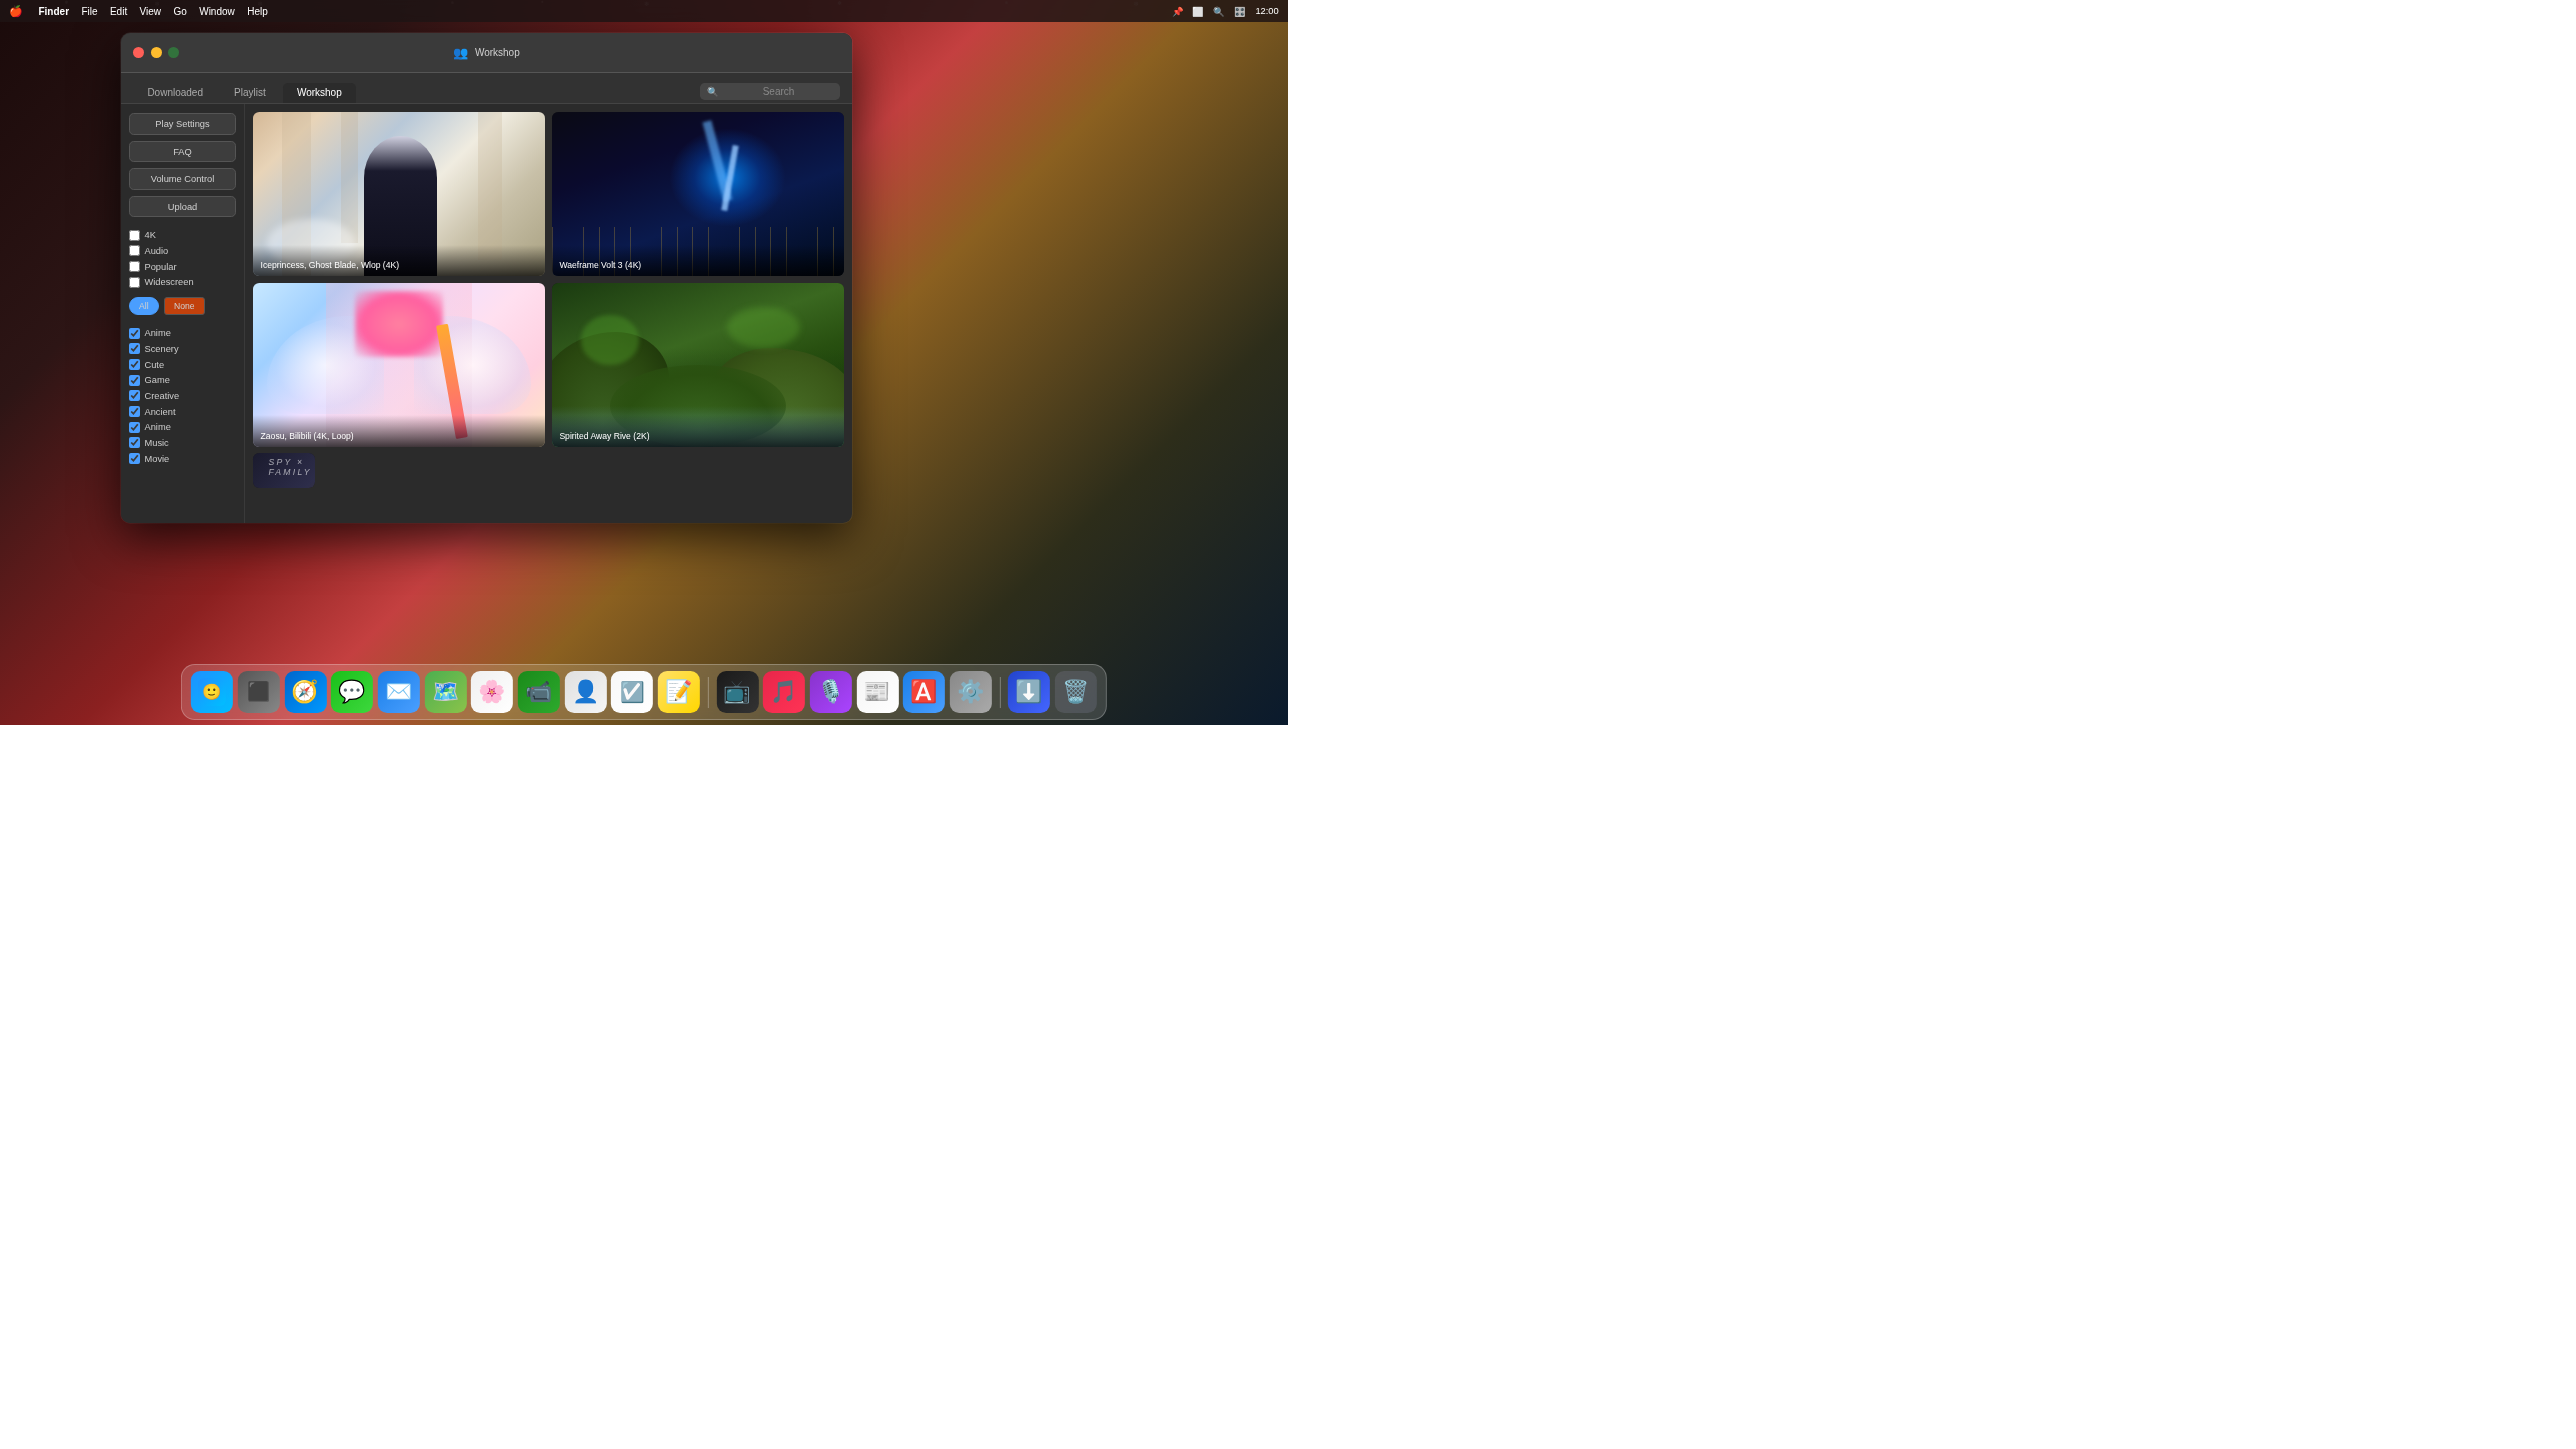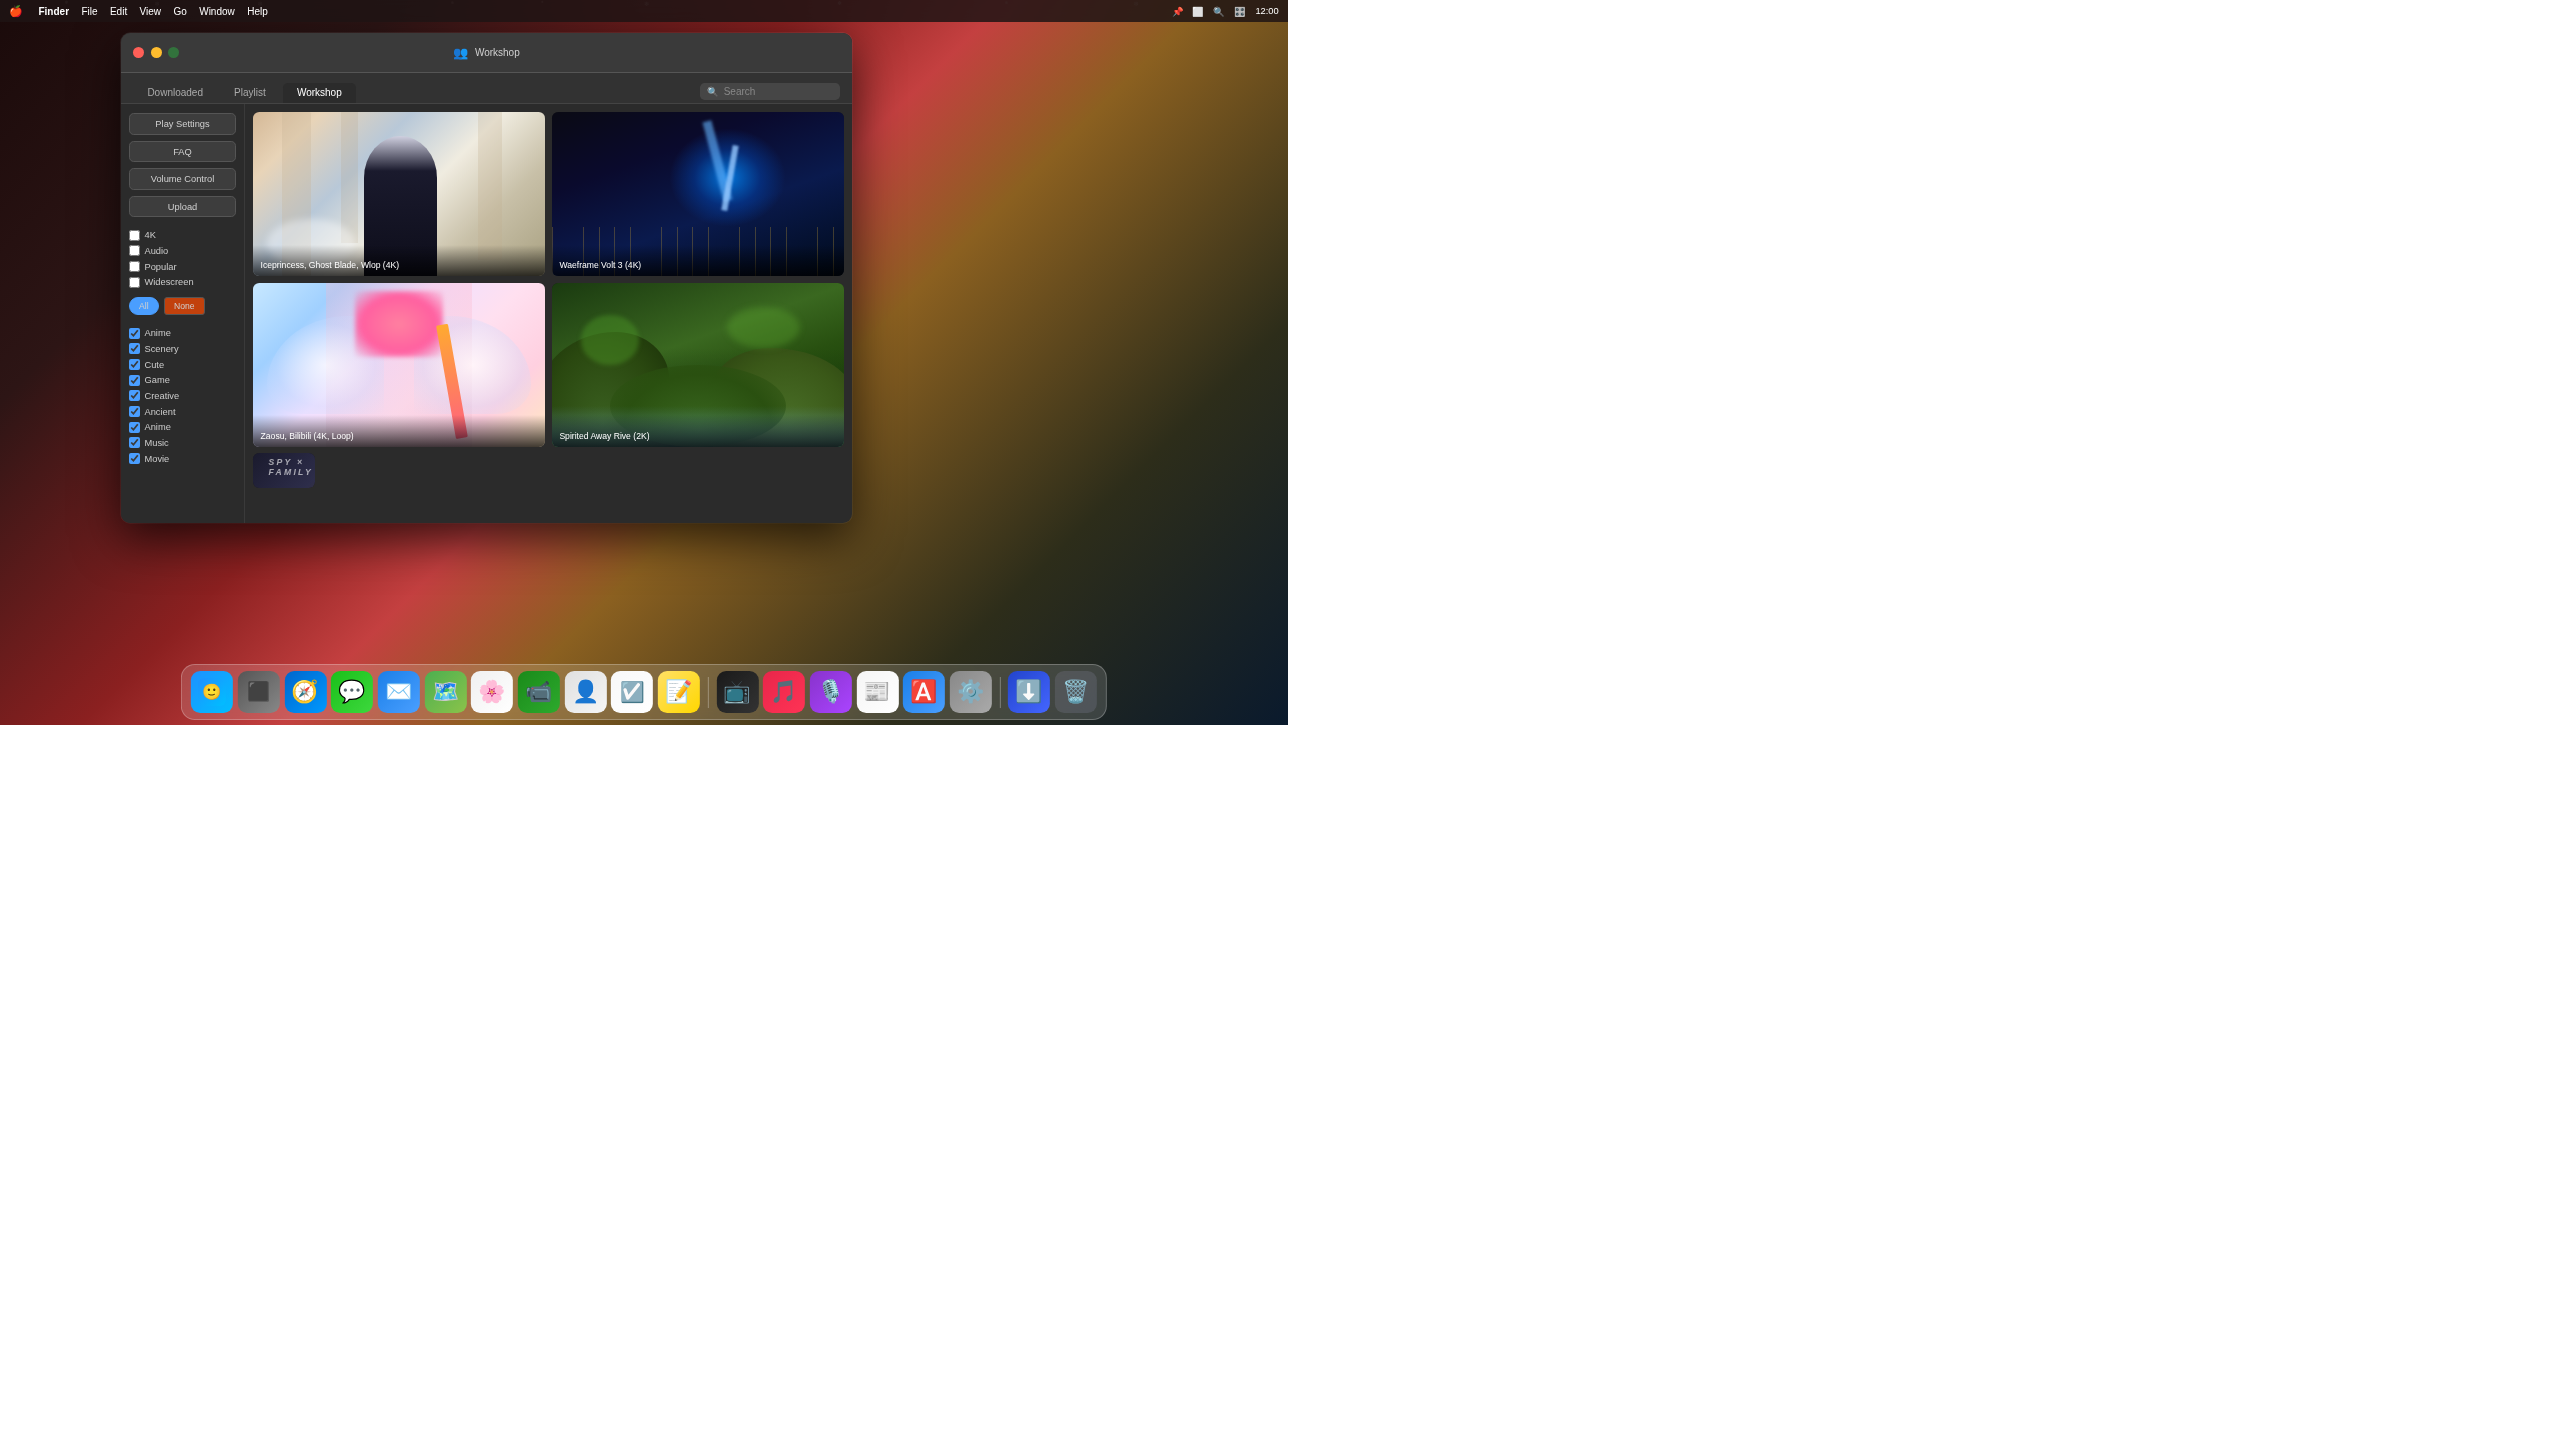--- a/index.html
+++ b/index.html
@@ -159,20 +159,21 @@
       font-size: 9.3px;
     }
 
     .search-input {
       background: transparent;
       border: none;
       outline: none;
       color: #ccc;
       font-size: 10px;
       width: 109px;
+      margin-left: 39px;
     }
 
     .search-input::placeholder { color: #888; }
 
     
     .sidebar {
       width: 124px;
       background: #2b2b2b;
       padding: 9.3px 7.8px;
       border-right: 0.8px solid #3a3a3a;
@@ -574,21 +575,21 @@
 
           <div style="position:absolute; bottom:0; left:0; right:0; height:25%; background:linear-gradient(to top, rgba(100,160,200,0.6), transparent); border-radius:0 0 0 0;"></div>
 
           <div style="position:absolute; top:20%; left:10%; width:20%; height:30%; background:rgba(80,160,40,0.4); border-radius:50%; filter:blur(2.3px);"></div>
           <div style="position:absolute; top:15%; right:15%; width:25%; height:25%; background:rgba(100,180,50,0.3); border-radius:50%; filter:blur(3.1px);"></div>
         </div>
         <div class="card-overlay"></div>
         <div class="card-label">Spirited Away Rive (2K)</div>
       </div>
 
-      <div class="wallpaper-card" style="grid-column: 1 / -1; height: 35px; overflow:hidden;font-weight:bold;">
+      <div class="wallpaper-card" style="grid-column: 1 / -1; height: 35px; overflow:hidden;">
         <div style="width:100%; height:156px; background:linear-gradient(135deg, #1a1a2d 0%, #2d2d4a 40%, #4a3d1a 70%, #3d2d0d 100%); position:relative;">
           <div style="position:absolute; top:3.9px; left:15.6px; color:rgba(255,255,255,0.6); font-size:8.6px; font-style:italic; letter-spacing:2.3px;">SPY × FAMILY</div>
         </div>
       </div>
     </div>
 
   </div>
 
 </div>
 

